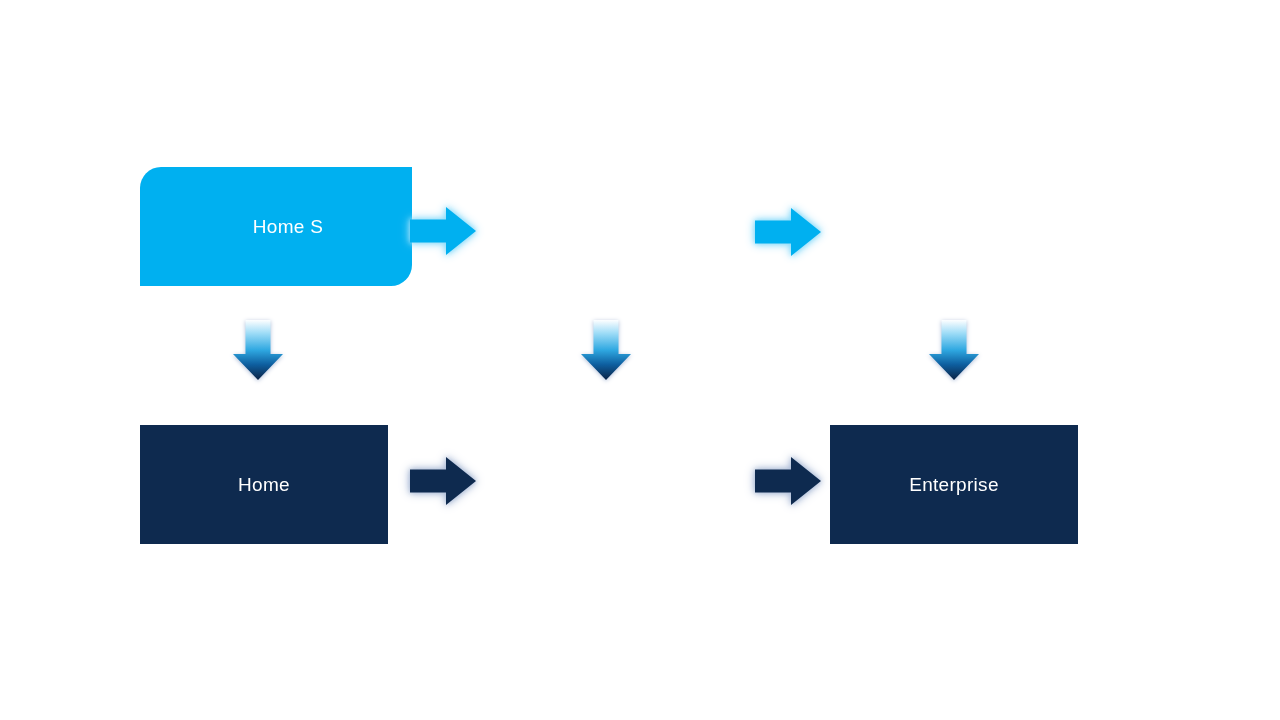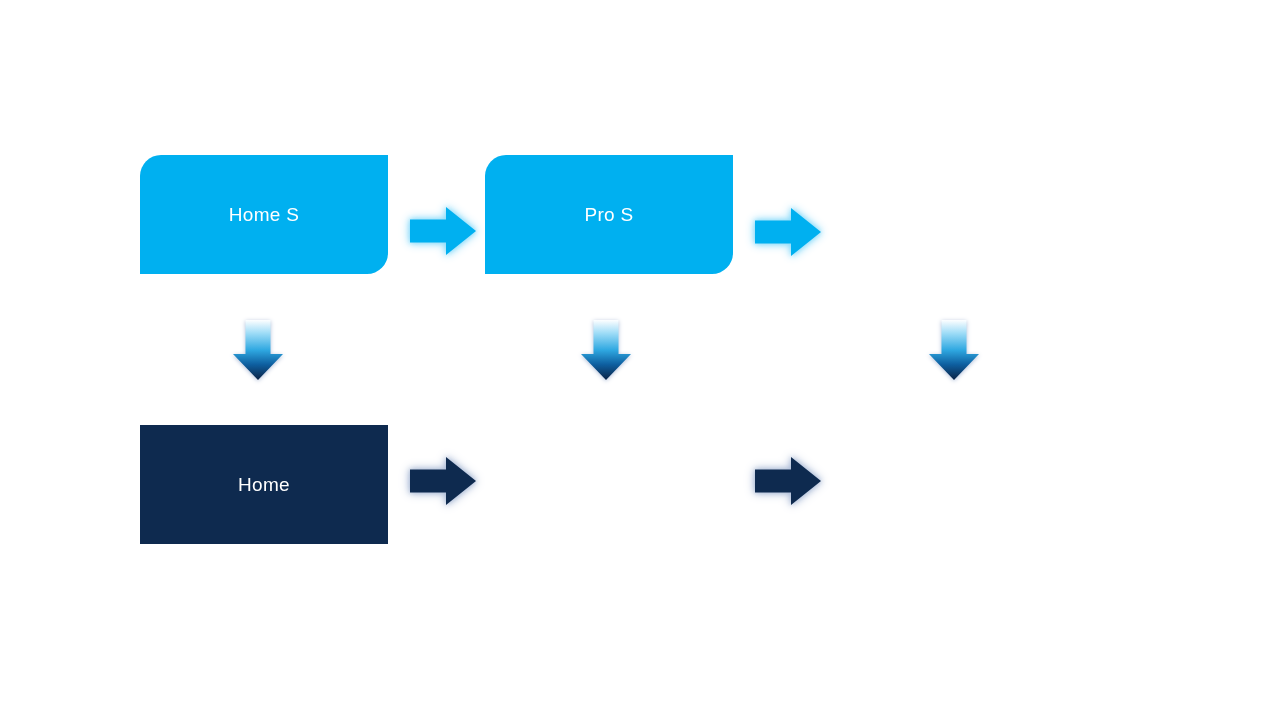--- a/index.html
+++ b/index.html
@@ -24,21 +24,21 @@
     letter-spacing: 0.3px;
     user-select: none;
   }
   .box.top {
     background: var(--top-box-fill, #00b0f0);
     border-radius: 21px 0 21px 0; 
   }
   .box.bottom {
     background: var(--bottom-box-fill, #0e2a4f);
   }
-  .row1 { top: 155px; }
+  .row1 { top: 167px; padding-left: 24px; }
   .row2 { top: 425px; }
   .col1 { left: 140px; }
   .col2 { left: 485px; }
   .col3 { left: 830px; }
 
   svg.arrow { position: absolute; overflow: visible; display: block; }
 
   .right-arrow.light polygon { fill: var(--arrow-light, #00b0f0); }
   .right-arrow.light {
     filter: drop-shadow(0 0 2.5px var(--glow-light, #8fdcfa))
@@ -76,26 +76,26 @@
         <stop offset="0.5" class="dg2"></stop>
         <stop offset="0.74" class="dg3"></stop>
         <stop offset="1" class="dg4"></stop>
       </linearGradient>
     </defs>
   </svg>
 
   <div class="box top row1 col1">
     <span>Home S</span>
   </div>
-  <div class="box top row1 col2">
-    <span>Pro S</span>
-  </div>
 
   <div class="box bottom row2 col1">
     <span>Home</span>
+  </div>
+  <div class="box bottom row2 col3">
+    <span>Enterprise</span>
   </div>
 
   <svg class="arrow right-arrow light" style="left:410px; top:207px;" width="66" height="48" viewBox="0 0 66 48">
     <polygon points="0,12.5 36,12.5 36,0 66,24 36,48 36,35.5 0,35.5"></polygon>
   </svg>
   <svg class="arrow right-arrow light" style="left:755px; top:208px;" width="66" height="48" viewBox="0 0 66 48">
     <polygon points="0,12.5 36,12.5 36,0 66,24 36,48 36,35.5 0,35.5"></polygon>
   </svg>
 
   <svg class="arrow right-arrow dark" style="left:410px; top:457px;" width="66" height="48" viewBox="0 0 66 48">

